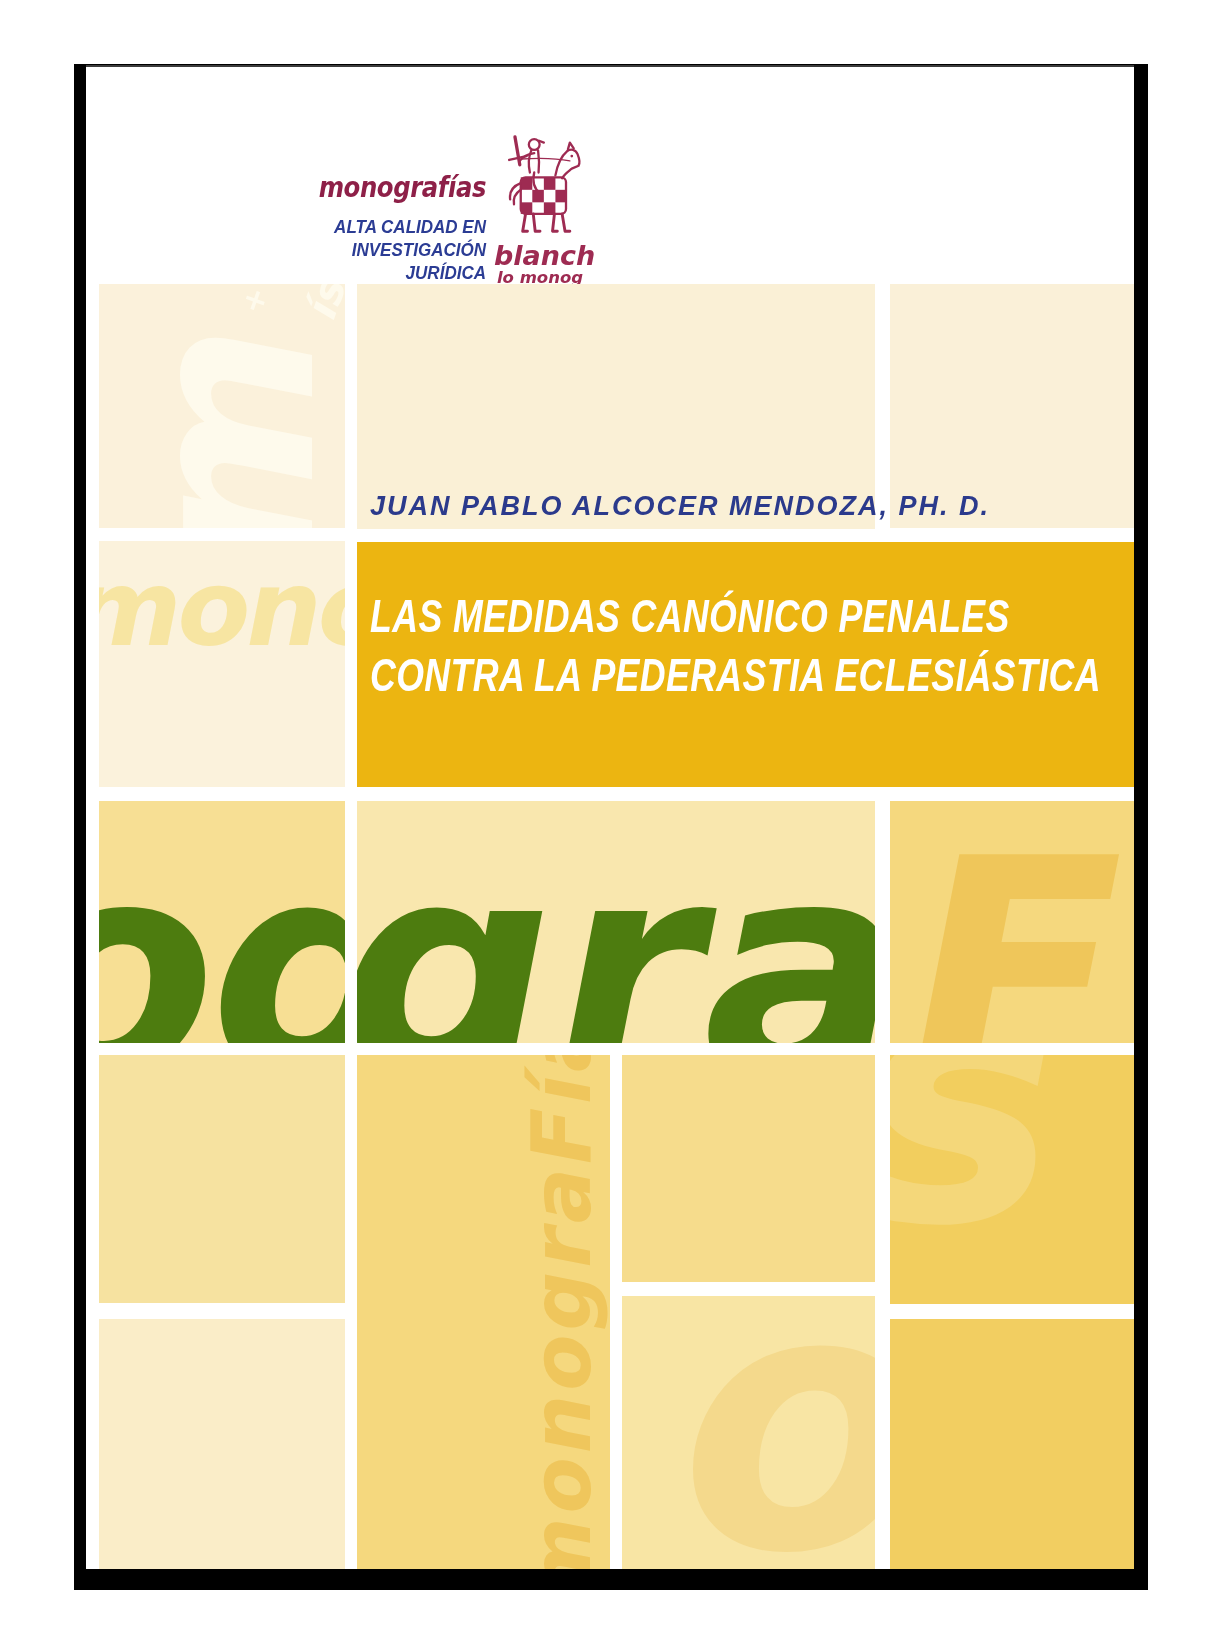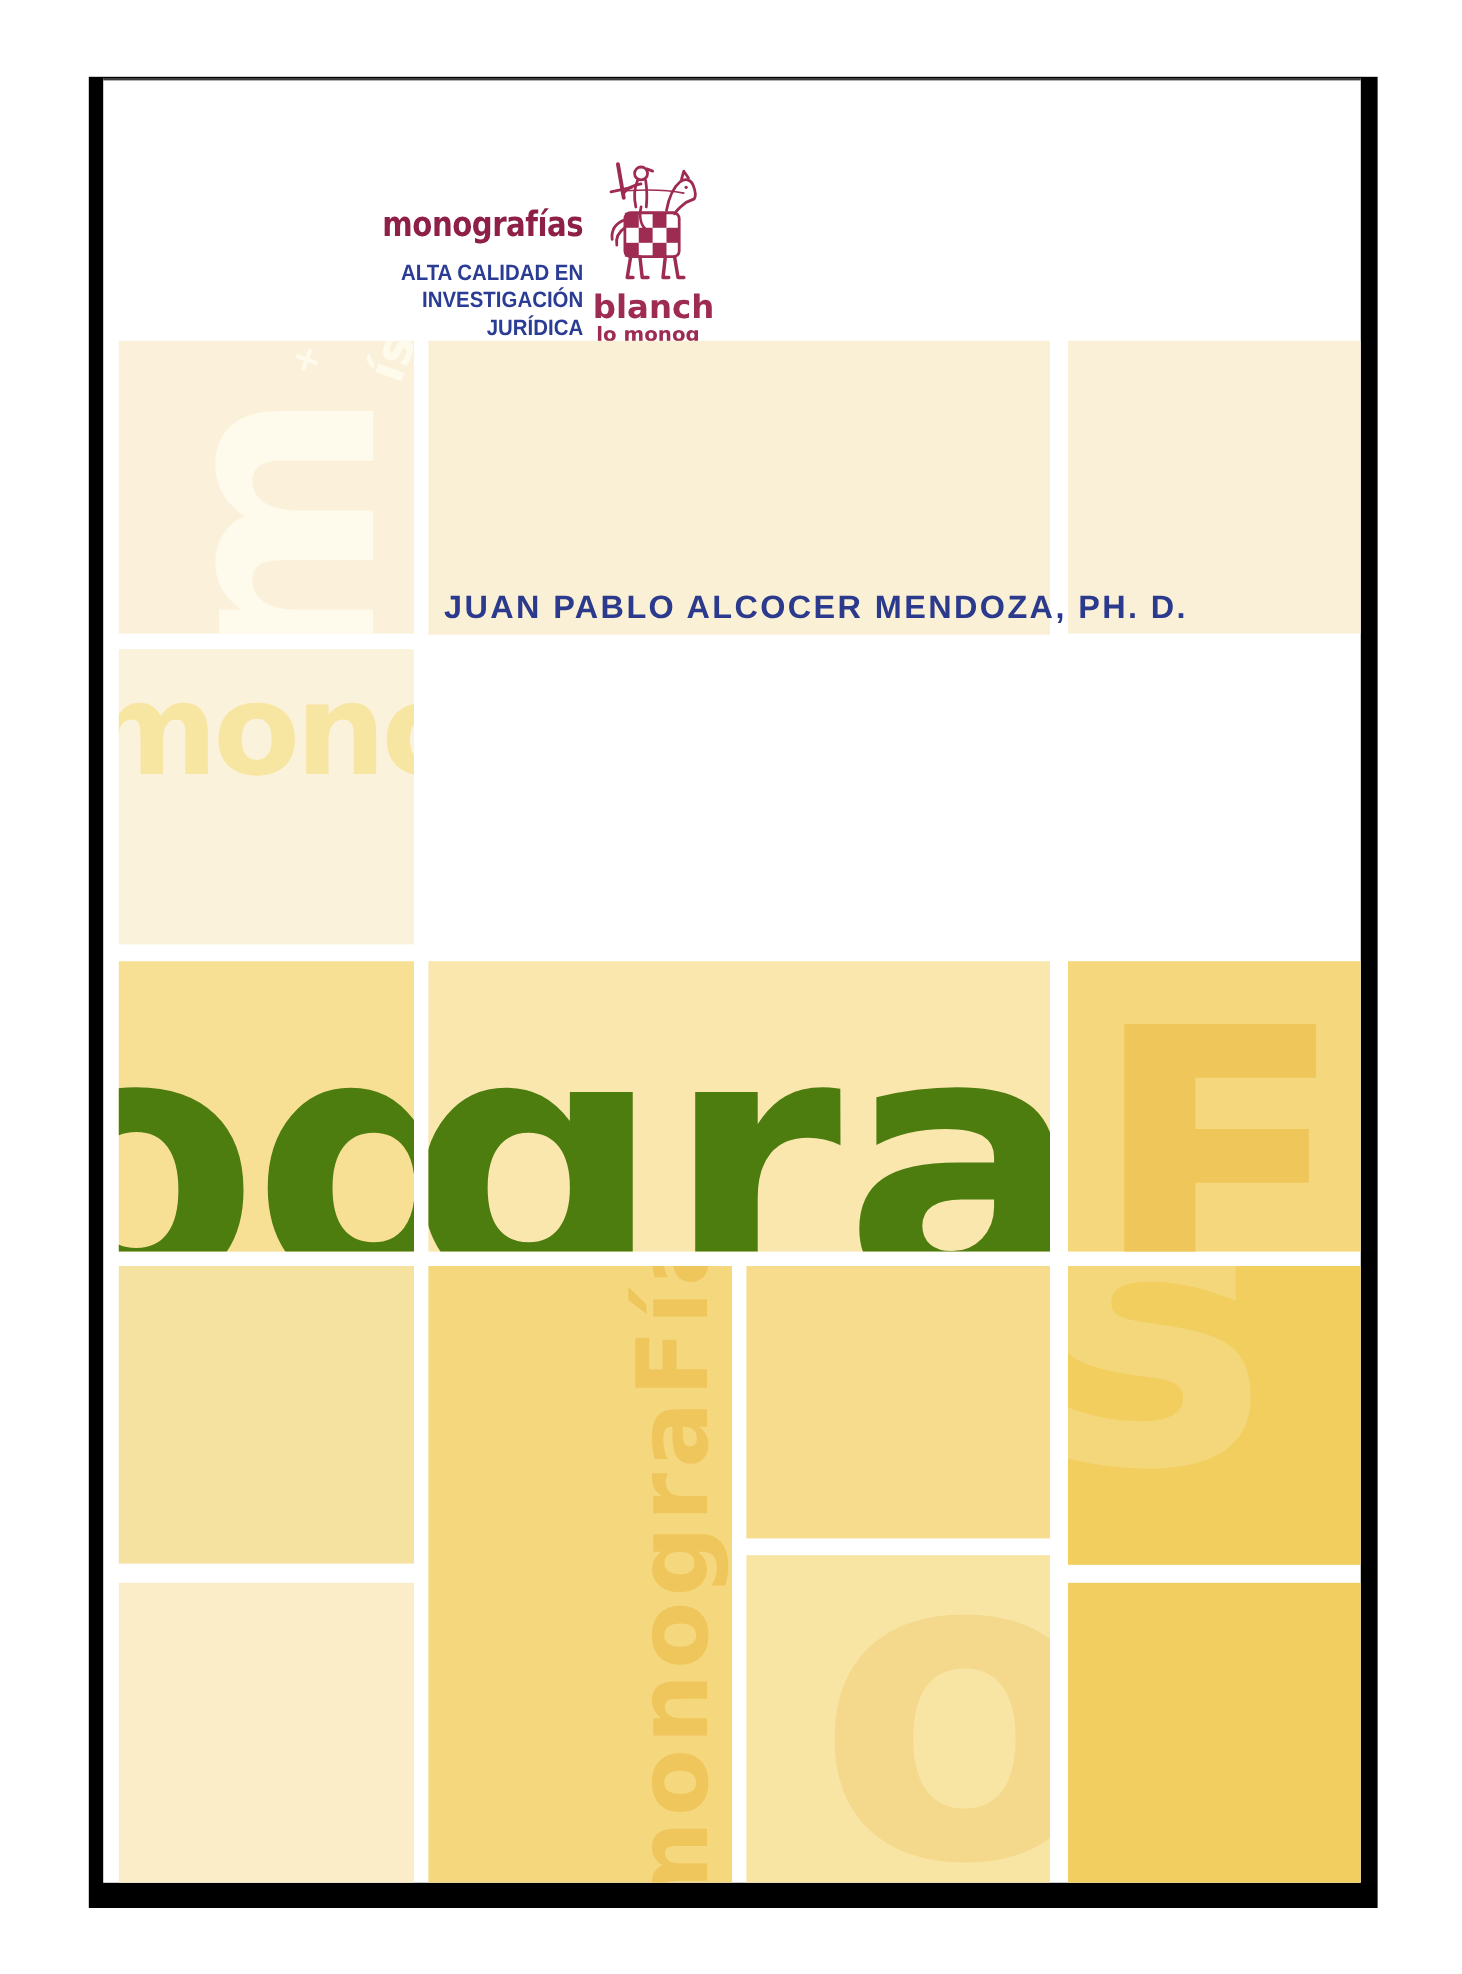--- a/index.html
+++ b/index.html
@@ -1,17 +1,17 @@
 <!DOCTYPE html>
 <html><head>
 <meta charset="utf-8">
 <style>
   html,body { margin:0; padding:0; background:#ffffff; }
   .canvas { position:relative; width:1218px; height:1645px; background:#ffffff; overflow:hidden;
-            font-family:"Liberation Sans", sans-serif; }
+            font-family:"Liberation Sans", sans-serif;font-style:italic; }
   .shadow { position:absolute; left:74px; top:64px; width:1074px; height:1526px; background:#000; }
   .page   { position:absolute; left:86px; top:65px; width:1048px; height:1502px; background:#ffffff;
             border-top:2px solid #3c3c3c; overflow:hidden; }
 
   
   .brand-block { position:absolute; top:104px; left:0; width:400px; text-align:right; }
   .brand { font-family:"DejaVu Sans", sans-serif; font-weight:bold; font-size:29px; line-height:32px;
            letter-spacing:-0.5px; transform:scaleX(0.84); transform-origin:100% 50%; }
   .tagline { margin-top:12px; font-weight:bold; font-size:18.5px; line-height:23px;
              transform:scaleX(0.92); transform-origin:100% 0; }
@@ -123,20 +123,26 @@
       <span class="wm wm-is" style="color: rgb(254, 250, 236);">ís</span>
       <span class="wm wm-plus" style="color: rgb(254, 250, 236);">+</span>
     </div>
     <div class="tile t-r1c2" style="background-color: rgb(250, 240, 214);"></div>
     <div class="tile t-r1c3" style="background-color: rgb(250, 240, 216);"></div>
 
     <div class="tile t-r2c1" style="background-color: rgb(251, 242, 220);">
       <span class="wm wm-monog" style="color: rgb(247, 229, 162);">monog</span>
     </div>
 
+    <div class="tile t-band" style="background-color: rgb(236, 181, 17);">
+      <div class="title-lines" style="color: rgb(255, 255, 255);">
+        <div class="title-line">LAS MEDIDAS CANÓNICO PENALES</div>
+        <div class="title-line">CONTRA LA PEDERASTIA ECLESIÁSTICA</div>
+      </div>
+    </div>
 
     <div class="tile t-r3c1" style="background-color: rgb(247, 223, 148);">
       <span class="wm wm-og" style="color: #4d7c0f;">og</span>
     </div>
     <div class="tile t-r3c2" style="background-color: rgb(249, 231, 174);">
       <span class="wm wm-gra" style="color: #4d7c0f;">gra</span>
     </div>
     <div class="tile t-r3c3" style="background-color: rgb(245, 216, 126);">
       <span class="wm wm-F" style="color: rgb(239, 198, 90);">F</span>
     </div>

